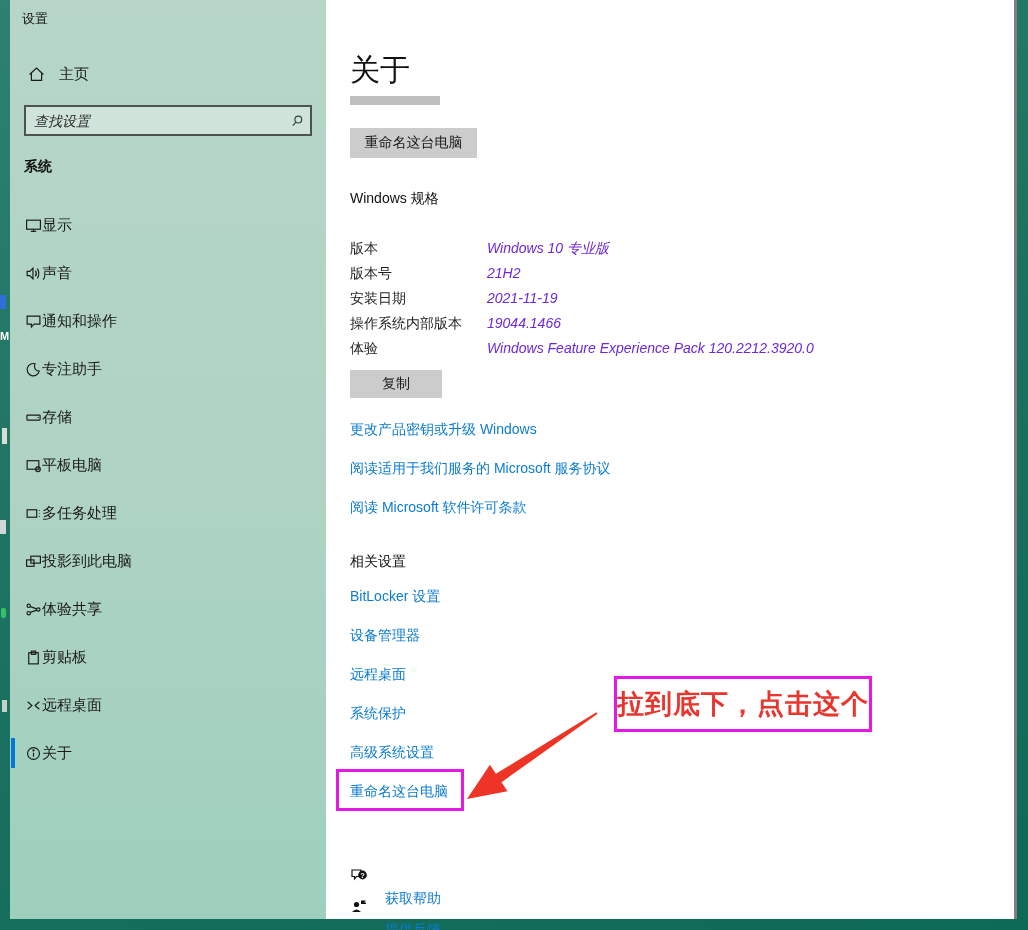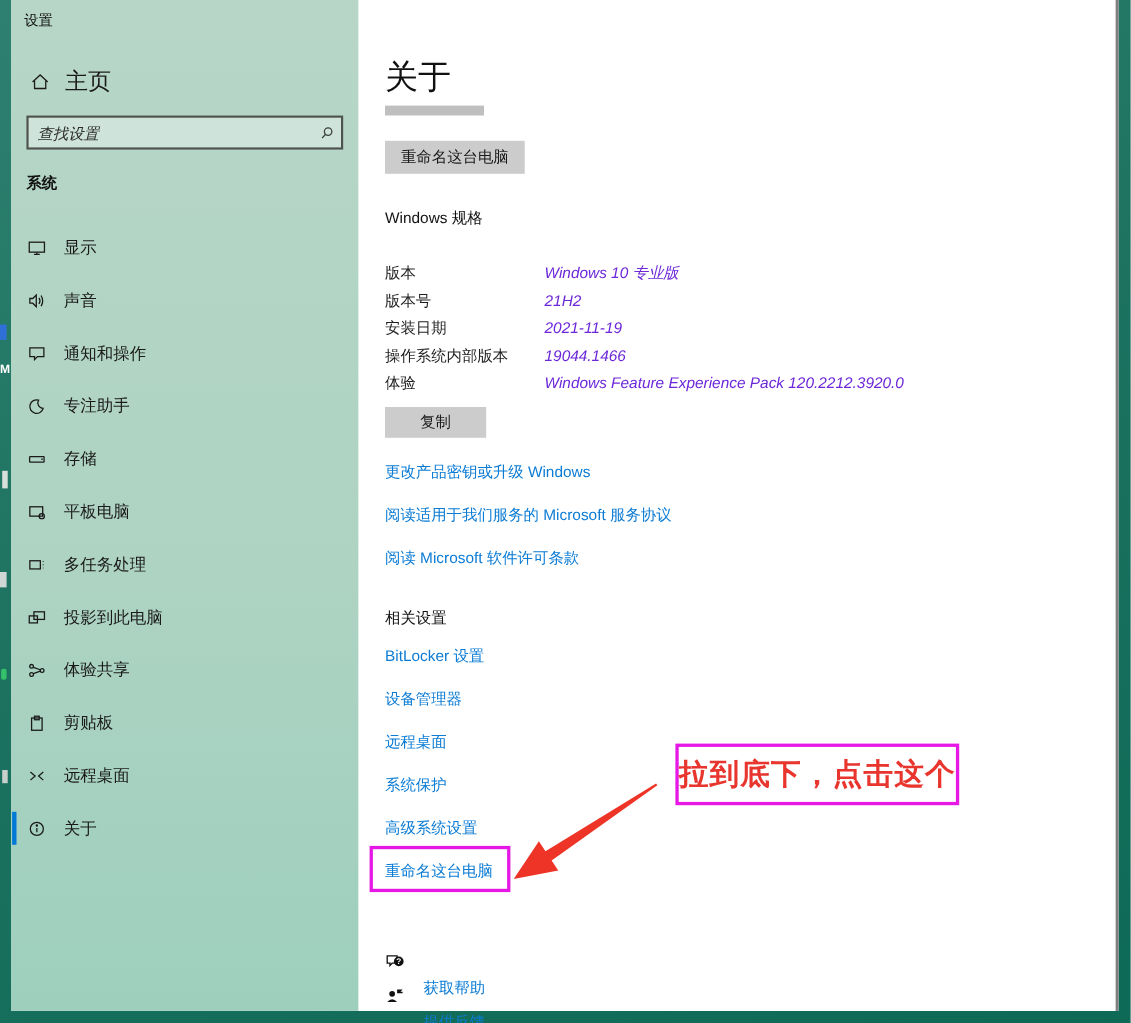--- a/index.html
+++ b/index.html
@@ -16,51 +16,51 @@
   .frag { position:absolute; }
 
   
   .window { position:absolute; left:10px; top:0; width:1007px; height:919px;
     background:#fff; border-right:3px solid #7f7f7f; }
 
   
   .sidebar { position:absolute; left:0; top:0; bottom:0; width:316px;
     background:linear-gradient(180deg,#b7d6c8 0%,#aed3c3 55%,#9ecfbd 100%); }
   .app-title { position:absolute; left:12px; top:10px; font-size:13px; color:#111; }
-  .home-row { position:absolute; left:12px; top:60px; height:28px; display:flex; align-items:center; gap:14px; font-size:21px; cursor:pointer; padding:0 6px; }
+  .home-row { position:absolute; left:12px; top:60px; height:28px; display:flex; align-items:center; gap:14px; font-size:15px; cursor:pointer; padding:0 6px; }
   .searchbox { position:absolute; left:14px; top:105px; width:288px; height:31px;
     border:2px solid #4d544f; background:rgba(255,255,255,0.35); display:flex; align-items:center; }
   .searchbox input { flex:1; border:none; outline:none; background:transparent; font-size:14px;
     color:#222; padding:0 8px; font-family:inherit;font-style:italic; }
   .searchbox input::placeholder { color:#2b2b2b; opacity:1; }
   .search-glyph { width:26px; display:flex; justify-content:center; }
   .side-section { position:absolute; left:14px; top:158px; font-size:14px; font-weight:bold; color:#111; }
   .nav { position:absolute; left:0; top:201px; right:0; }
-  .nav-item { position:relative; height:48px; display:flex; align-items:center; gap:16px;
+  .nav-item { position:relative; height:48px; display:flex; align-items:center; 
     padding-left:15px; font-size:15px; cursor:pointer; }
   .nav-item .pill { display:none; }
   .nav-item.selected .pill { display:block; position:absolute; left:1px; top:9px; width:4px; height:30px; background:#0078d7; }
   .icon16 svg { display:block; }
 
   
   .win-controls { position:absolute; right:0; top:0; height:36px; display:flex; }
   .win-btn { width:46px; height:36px; display:flex; align-items:center; justify-content:center;
     font-size:14px; color:#333; cursor:pointer; }
   .maxi-glyph { width:10px; height:10px; border:1px solid #333; display:inline-block; }
 
   
   .main { position:absolute; left:316px; top:0; right:0; bottom:0; background:#fff; }
   .page-title { position:absolute; left:24px; top:50px; font-size:30px; font-weight:400; color:#111; }
   .title-bar-under { position:absolute; left:24px; top:96px; width:90px; height:9px; background:#bfbfbf; }
   .btn-gray { background:#cccccc; color:#1a1a1a; font-size:14px; border:none; font-family:inherit;
     display:flex; align-items:center; justify-content:center; cursor:pointer; }
   .rename-btn { position:absolute; left:24px; top:128px; width:127px; height:30px; }
   .h2 { position:absolute; left:24px; font-size:14px; font-weight:400; color:#111;text-align:right; }
   .specs-grid { position:absolute; left:24px; top:236px; display:grid;
-    grid-template-columns:137px auto; column-gap:8px; font-size:14px; line-height:25px; }
+    grid-template-columns:137px auto; column-gap:0; font-size:14px; line-height:25px; }
   .spec-label { color:#1f1f1f; }
   .spec-value { color:#6d28d9;font-style:italic; }
   .copy-btn { position:absolute; left:24px; top:370px; width:92px; height:28px; }
   .link { position:absolute; left:24px; font-size:14px; color:#0b7bd4; cursor:pointer; white-space:nowrap; }
   .footer-row { position:absolute; display:flex; align-items:center; gap:16px; left:24px; }
   .footer-row .flabel { font-size:14px; color:#0b7bd4; cursor:pointer;margin-top:44px; }
 
   
   .annotation-svg { position:absolute; inset:0; pointer-events:none; z-index:60; }
   .callout { position:absolute; left:614px; top:676px; width:258px; height:56px; z-index:61;

